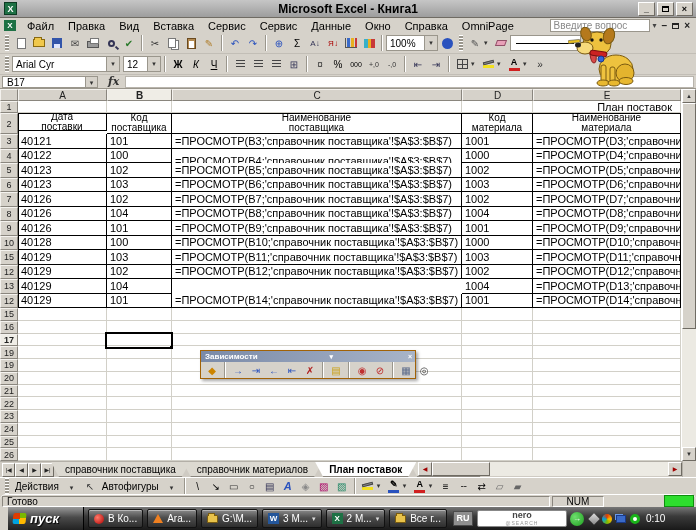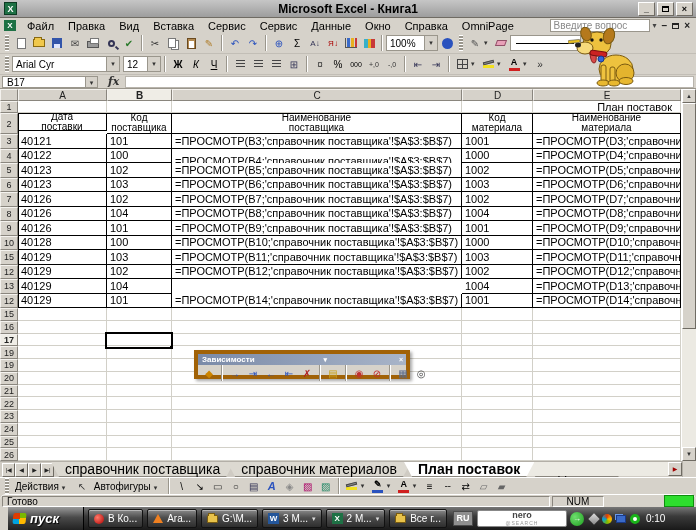--- a/index.html
+++ b/index.html
@@ -108,35 +108,35 @@
     border-color:#fff #6f6b63 #6f6b63 #fff; font-size:6px; color:#333; text-align:center; line-height:12px; }
   .vthumb { position:absolute; left:0; top:14px; width:14px; height:226px; background:#d6d2ca;
     border:1px solid; border-color:#fff #6f6b63 #6f6b63 #fff; }
 
   
   .tabbar { position:absolute; left:0; top:461px; width:696px; height:16px; background:#cfcbc3;
     display:flex; align-items:flex-start; border-top:1px solid #b3afa7; }
   .navbtn { width:13px; height:14px; margin-top:1px; background:#d6d2ca; border:1px solid;
     border-color:#fff #6f6b63 #6f6b63 #fff; font-size:6px; color:#222; text-align:center; line-height:12px; flex:none; }
   #tabs { display:flex; margin-left:4px; height:15px; }
-  .sheettab { height:15px; line-height:15px; padding:0 14px; font-size:14px; background:#dcd9d1;
+  .sheettab { height:15px; line-height:15px; padding:0 14px; font-size:10px; background:#dcd9d1;
     clip-path:polygon(0 0,100% 0,calc(100% - 8px) 100%,8px 100%); margin-left:-7px; color:#000;
     box-shadow:inset 0 -1px 0 #8a867e; }
   .sheettab.active { background:#fff; font-weight:bold; z-index:3; position:relative; }
   .hscroll { position:absolute; left:418px; top:462px; height:14px; width:264px; background:#eceae3; }
   .hbtn { position:absolute; top:0; width:14px; height:14px; background:#d6d2ca; border:1px solid;
     border-color:#fff #6f6b63 #6f6b63 #fff; font-size:6px; color:#a00000; text-align:center; line-height:12px; }
   .hthumb { position:absolute; left:14px; top:0; width:58px; height:14px; background:#d6d2ca;
     border:1px solid; border-color:#fff #6f6b63 #6f6b63 #fff; }
   .corner { position:absolute; left:682px; top:461px; width:14px; height:16px; background:#d6d2ca;
     border-left:1px solid #b3afa7; }
 
   
   #tb-draw { top:477px; height:17px; border-top:1px solid #fff; }
-  .dlabel { font-size:10px; padding:1px 3px; display:flex; align-items:flex-end; gap:3px; }
+  .dlabel { font-size:10px; padding:1px 3px; display:flex; align-items:flex-end; gap:11px; }
 
   
   .statusbar { position:absolute; left:0; top:494px; width:696px; height:13px; background:#d6d2ca;
     border-top:1px solid #fff; font-size:10px;border-radius:6px; }
   .sp { position:absolute; top:1px; height:11px; border:1px solid; border-color:#8a867e #fff #fff #8a867e;
     padding:0 4px; line-height:10px; }
   .sp-ready { left:2px; width:548px; }
   .sp-num { left:552px; width:52px; text-align:center; }
   .greenblock { position:absolute; left:664px; top:0; width:30px; height:12px; background:#2ede2e; border:1px solid #0e8e0e; }
 
@@ -168,22 +168,22 @@
   .gobtn { width:14px; height:14px; margin-left:3px; border-radius:50%; background:radial-gradient(circle at 35% 35%, #6ee06e,#1e9e1e);
     color:#fff; font:bold 8px/14px "Liberation Sans",sans-serif; text-align:center; flex:none; }
   .tray { display:flex; align-items:center; gap:4px; margin-left:6px; flex:none; }
   .tr-diamond { width:8px; height:8px; background:linear-gradient(135deg,#ddd,#888); transform:rotate(45deg); }
   .tr-color { width:10px; height:10px; border-radius:50%; background:conic-gradient(#e03c00,#ffb900,#7ab800,#00a3e0,#e03c00); }
   .tr-blue { width:10px; height:8px; background:#3a6ac8; border:1px solid #1a3a88; box-shadow:-2px -2px 0 -1px #6a9ae8; }
   .tr-green { width:10px; height:10px; border-radius:50%; border:3px solid #19b419; background:#fff; }
   .clock { margin-left:6px; margin-right:4px; color:#fff; font-size:10px; flex:none; }
 
   
-  .deptb { position:absolute; left:194px; top:350px; width:216px; height:29px; z-index:40;
-    background:#d6d2ca; border:4px solid #a16207; box-shadow:2px 2px 3px rgba(0,0,0,.35); }
+  .deptb { position:absolute; left:200px; top:350px; width:216px; height:29px; z-index:40;
+    background:#d6d2ca; border:1px solid #a16207; box-shadow:2px 2px 3px rgba(0,0,0,.35); }
   .deptb-title { height:11px; background:linear-gradient(90deg,#7a8aa8,#a8b4c8); color:#fff;
     font:bold 8px/11px "Liberation Sans",sans-serif; padding-left:4px; display:flex; align-items:center; }
   .deptb-title .dtb { margin-left:auto; font-size:7px; padding:0 3px; color:#fff; }
   .deptb-body { height:16px; display:flex; align-items:center; padding-left:2px; }
 
   .dog { position:absolute; left:568px; top:27px; z-index:30; }
 </style>
 </head>
 <body>
 

